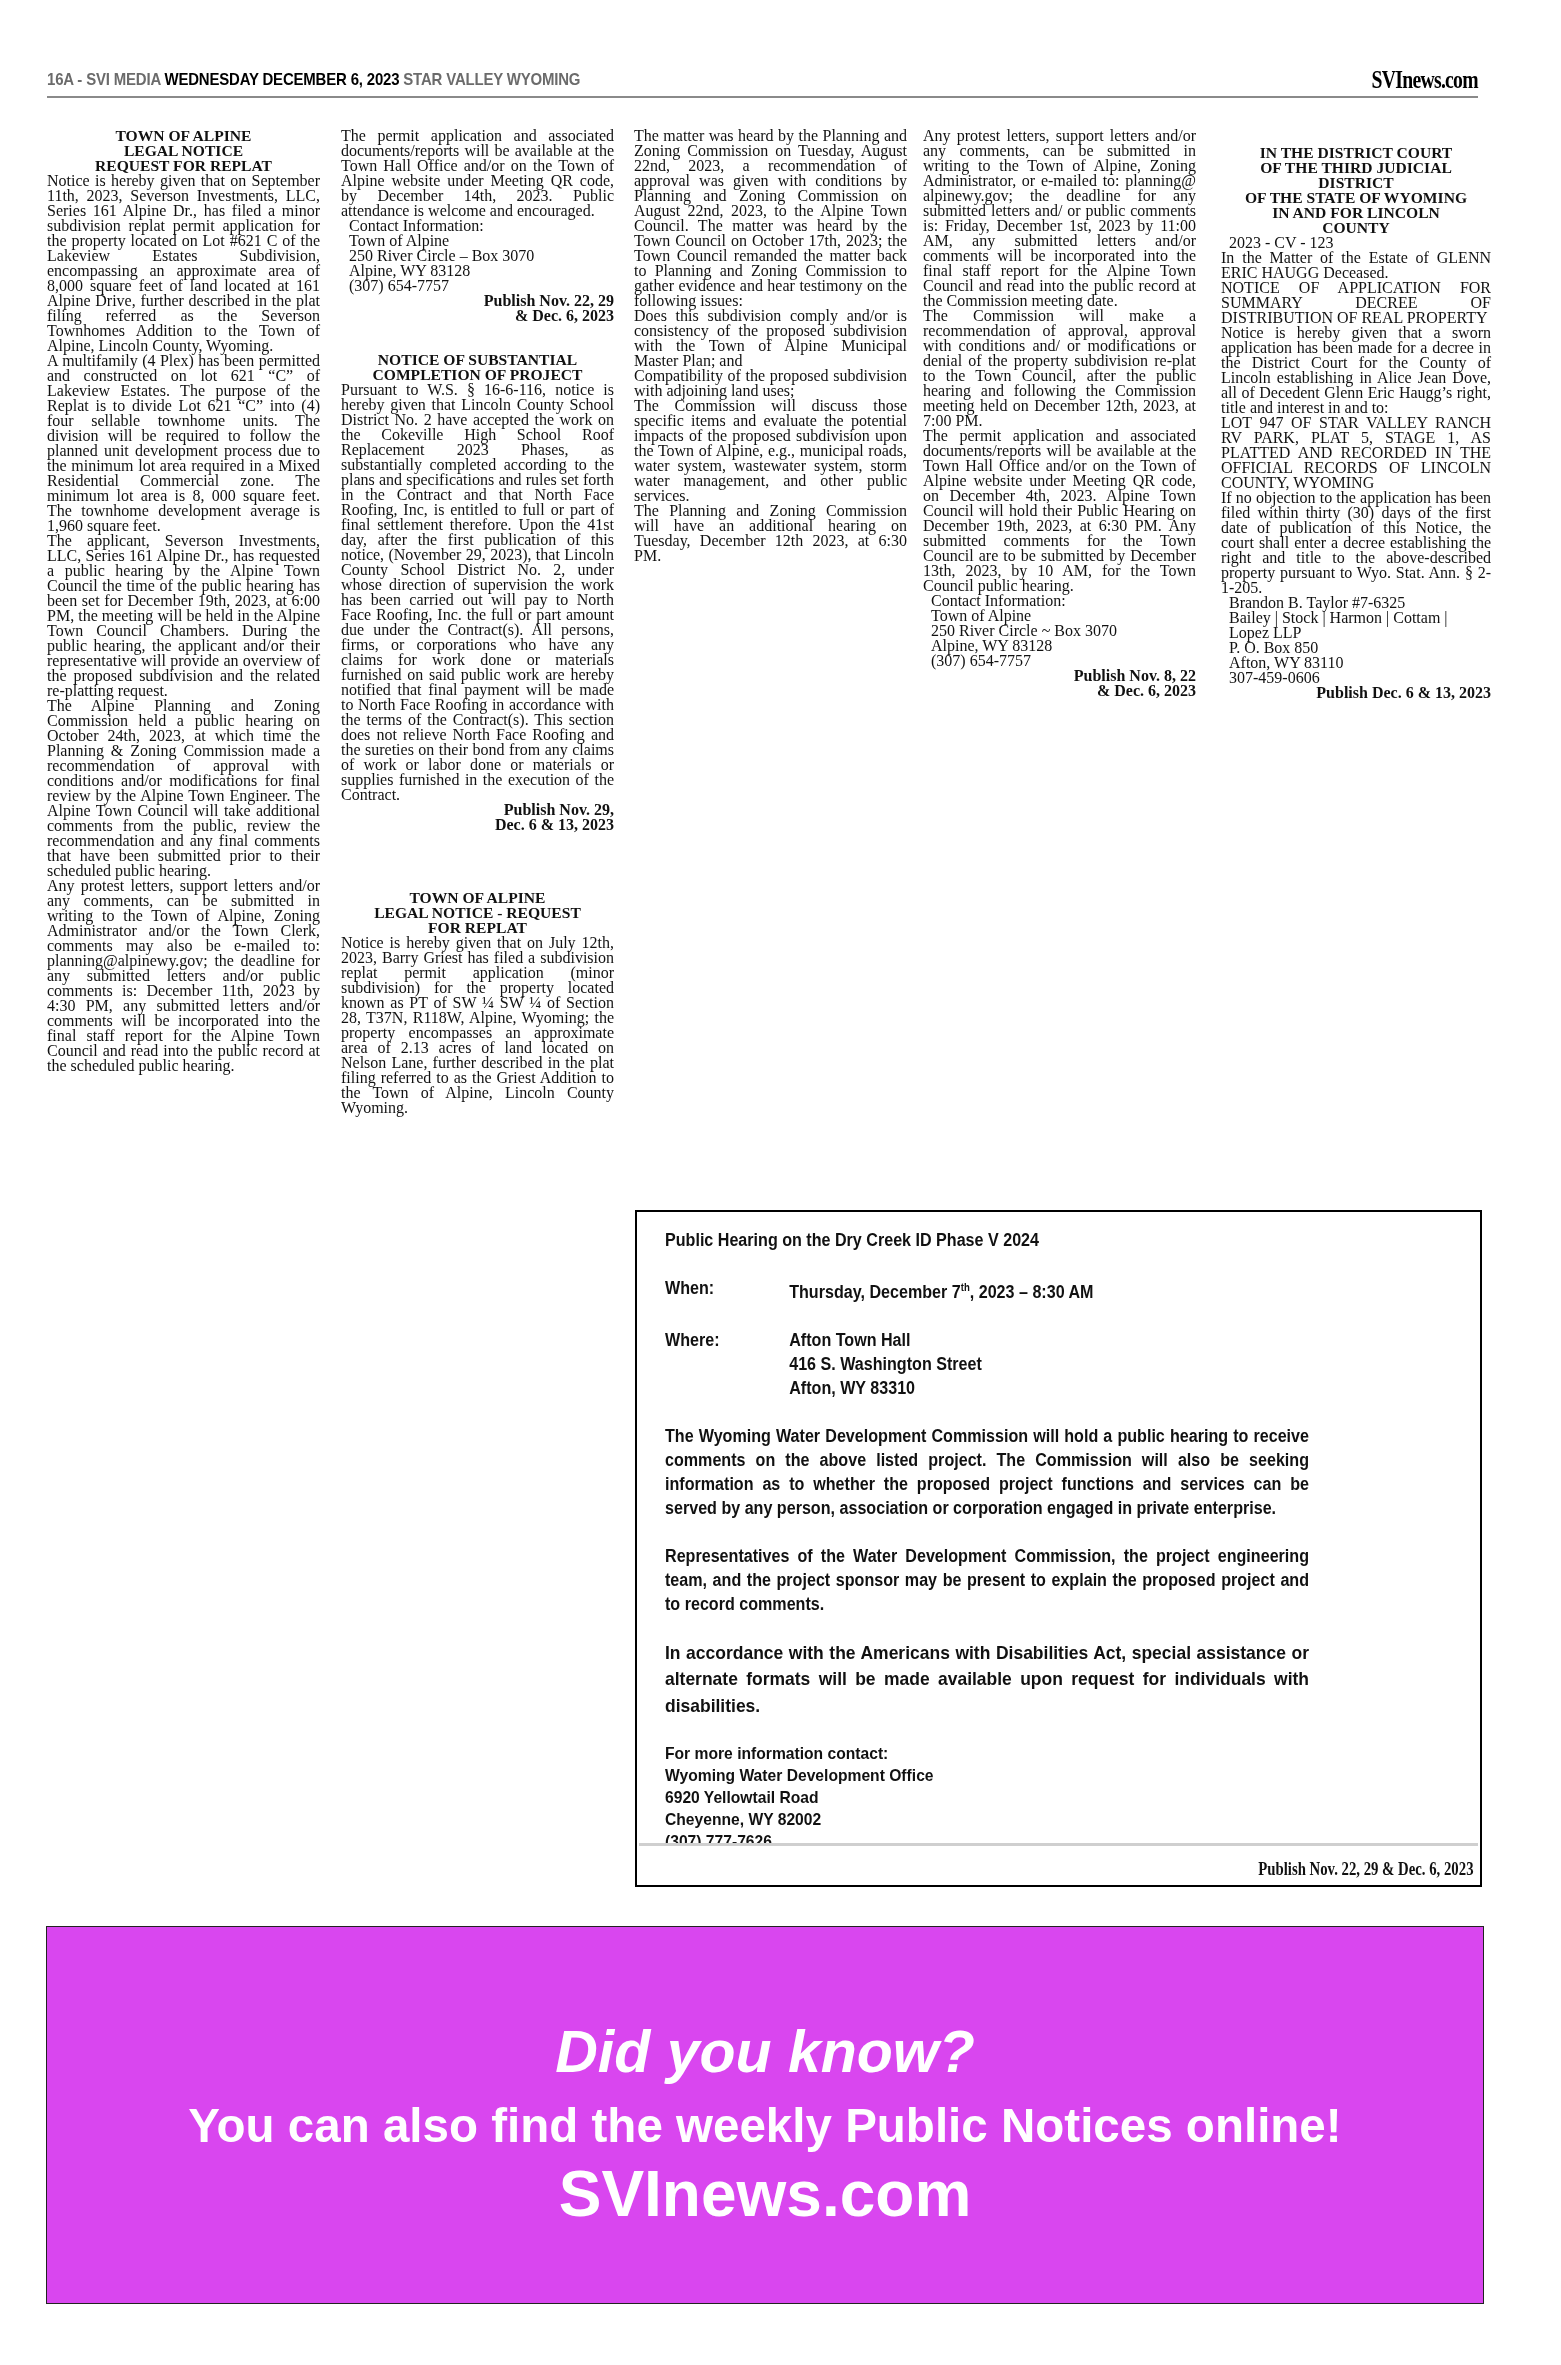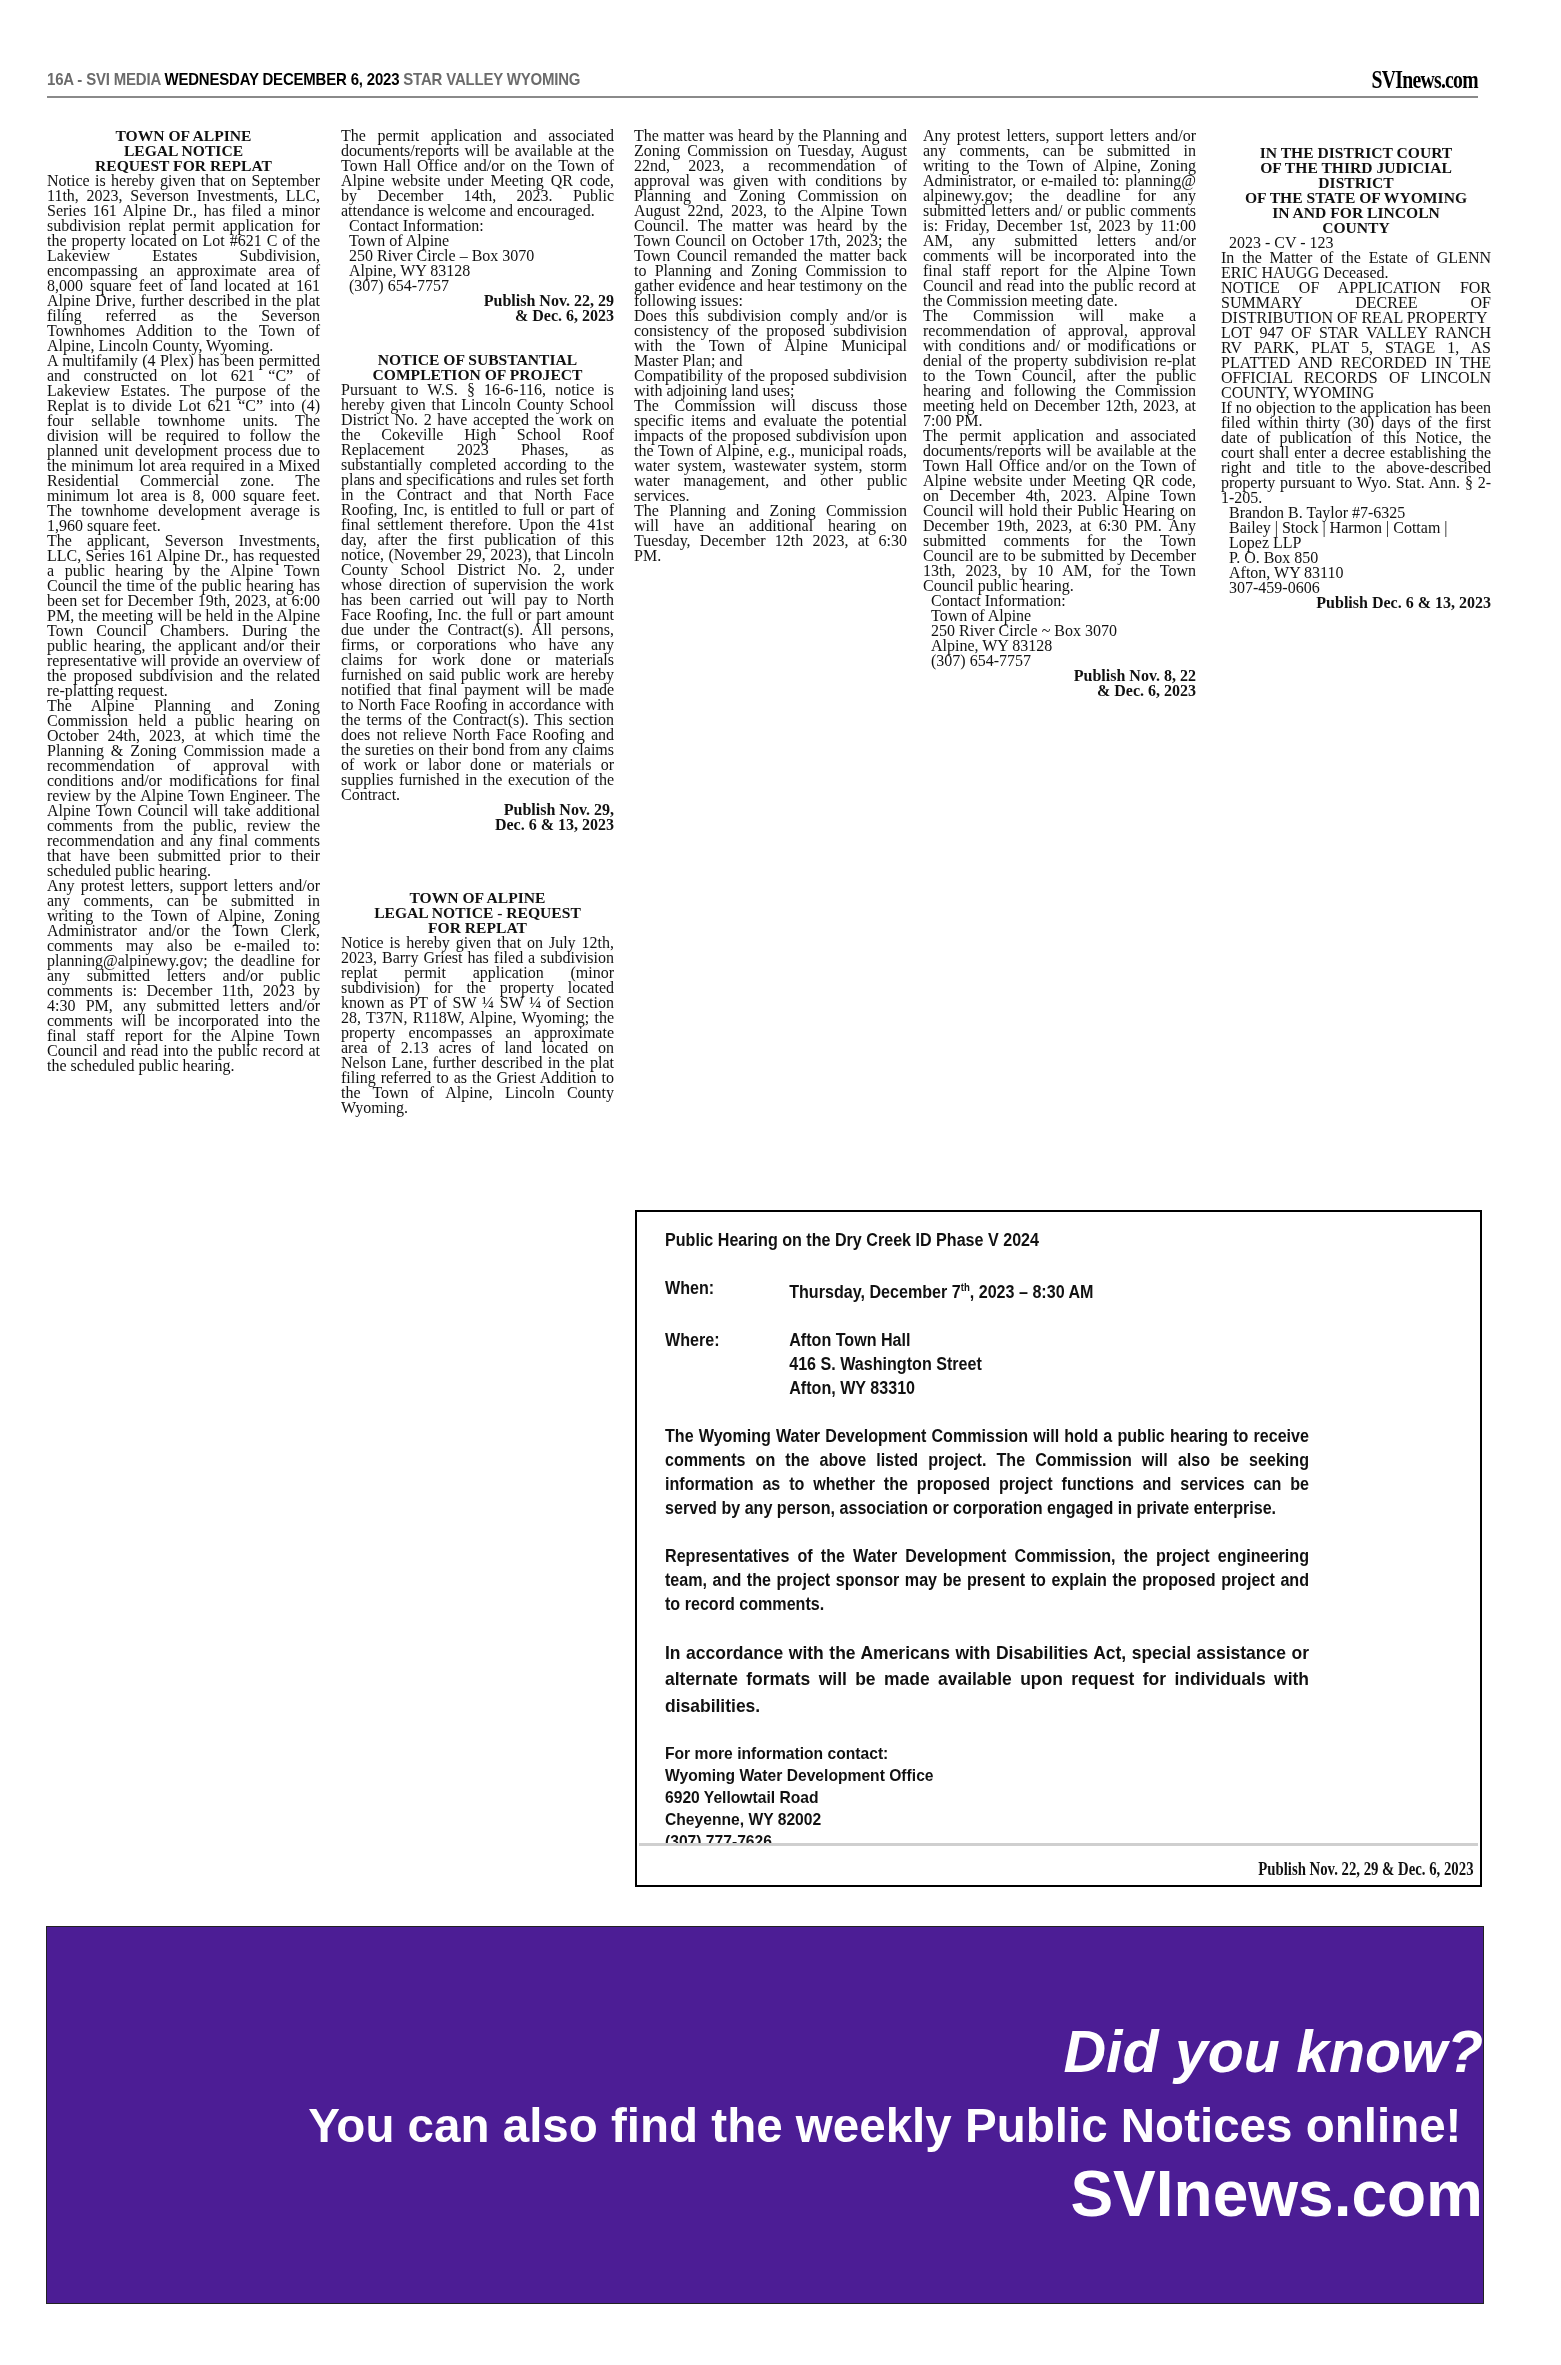--- a/index.html
+++ b/index.html
@@ -25,21 +25,21 @@
 
   .box { position: absolute; left: 635px; top: 1210px; width: 847px; height: 677px; border: 2.8px solid #000; box-sizing: border-box; }
   .box .inner { position: absolute; left: 1.9px; top: 1.9px; right: 1.9px; height: 629px; border-bottom: 3.8px solid #cfcfcf; overflow: hidden; font-weight: bold; }
   .box .content { position: absolute; left: 26.5px; top: 14px; width: 700px; font-family: "Liberation Sans", sans-serif; font-size: 17.5px; line-height: 24px; color: #111; transform: scaleX(0.92); transform-origin: left top; }
   .box .content p { margin: 0; text-align: justify; }
   .box .row { display: flex; }
   .box .row .k { width: 135px; flex: none; }
   .box .spacer { height: 24px; }
   .box .pub { position: absolute; right: 6.6px; bottom: 4.7px; font-family: "Liberation Serif", serif; font-weight: bold; font-size: 18px; transform: scaleX(0.82); transform-origin: right center; white-space: nowrap; }
 
-  .banner { position: absolute; left: 46px; top: 1926px; width: 1438px; height: 378px; background: #4c1d95; border: 1.4px solid #222; box-sizing: border-box; color: #fff; font-family: "Liberation Sans", sans-serif; font-weight: bold; text-align: right; }
+  .banner { position: absolute; left: 46px; top: 1926px; width: 1438px; height: 378px; background: #d946ef; border: 1.4px solid #222; box-sizing: border-box; color: #fff; font-family: "Liberation Sans", sans-serif; font-weight: bold; text-align: center; }
   .banner .l1 { position: absolute; left: 0; right: 0; top: 92px; font-size: 59px; font-style: italic; line-height: 66px; }
   .banner .l2 { position: absolute; left: 0; right: 0; top: 170px; font-size: 49px; line-height: 57px; transform: scaleX(0.97); }
   .banner .l3 { position: absolute; left: 0; right: 0; top: 232px; font-size: 64px; line-height: 71px; }
 </style>
 </head>
 <body>
 
 <header class="masthead">
   <div class="left">
     <span class="gray">16A - SVI MEDIA</span>
@@ -119,20 +119,21 @@
 <section class="col c5">
   <p class="hd">IN THE DISTRICT COURT</p>
   <p class="hd">OF THE THIRD JUDICIAL</p>
   <p class="hd">DISTRICT</p>
   <p class="hd">OF THE STATE OF WYOMING</p>
   <p class="hd">IN AND FOR LINCOLN</p>
   <p class="hd">COUNTY</p>
   <p class="addr">2023 - CV - 123</p>
   <p>In the Matter of the Estate of GLENN ERIC HAUGG Deceased.</p>
   <p>NOTICE OF APPLICATION FOR SUMMARY DECREE OF DISTRIBUTION OF REAL PROPERTY</p>
+  <p>Notice is hereby given that a sworn application has been made for a decree in the District Court for the County of Lincoln establishing in Alice Jean Dove, all of Decedent Glenn Eric Haugg’s right, title and interest in and to:</p>
   <p>LOT 947 OF STAR VALLEY RANCH RV PARK, PLAT 5, STAGE 1, AS PLATTED AND RECORDED IN THE OFFICIAL RECORDS OF LINCOLN COUNTY, WYOMING</p>
   <p>If no objection to the application has been filed within thirty (30) days of the first date of publication of this Notice, the court shall enter a decree establishing the right and title to the above-described property pursuant to Wyo. Stat. Ann. § 2-1-205.</p>
   <div class="addr">
     <p>Brandon B. Taylor #7-6325</p>
     <p>Bailey | Stock | Harmon | Cottam | Lopez LLP</p>
     <p>P. O. Box 850</p>
     <p>Afton, WY 83110</p>
     <p>307-459-0606</p>
   </div>
   <p class="pub">Publish Dec. 6 &amp; 13, 2023</p>

